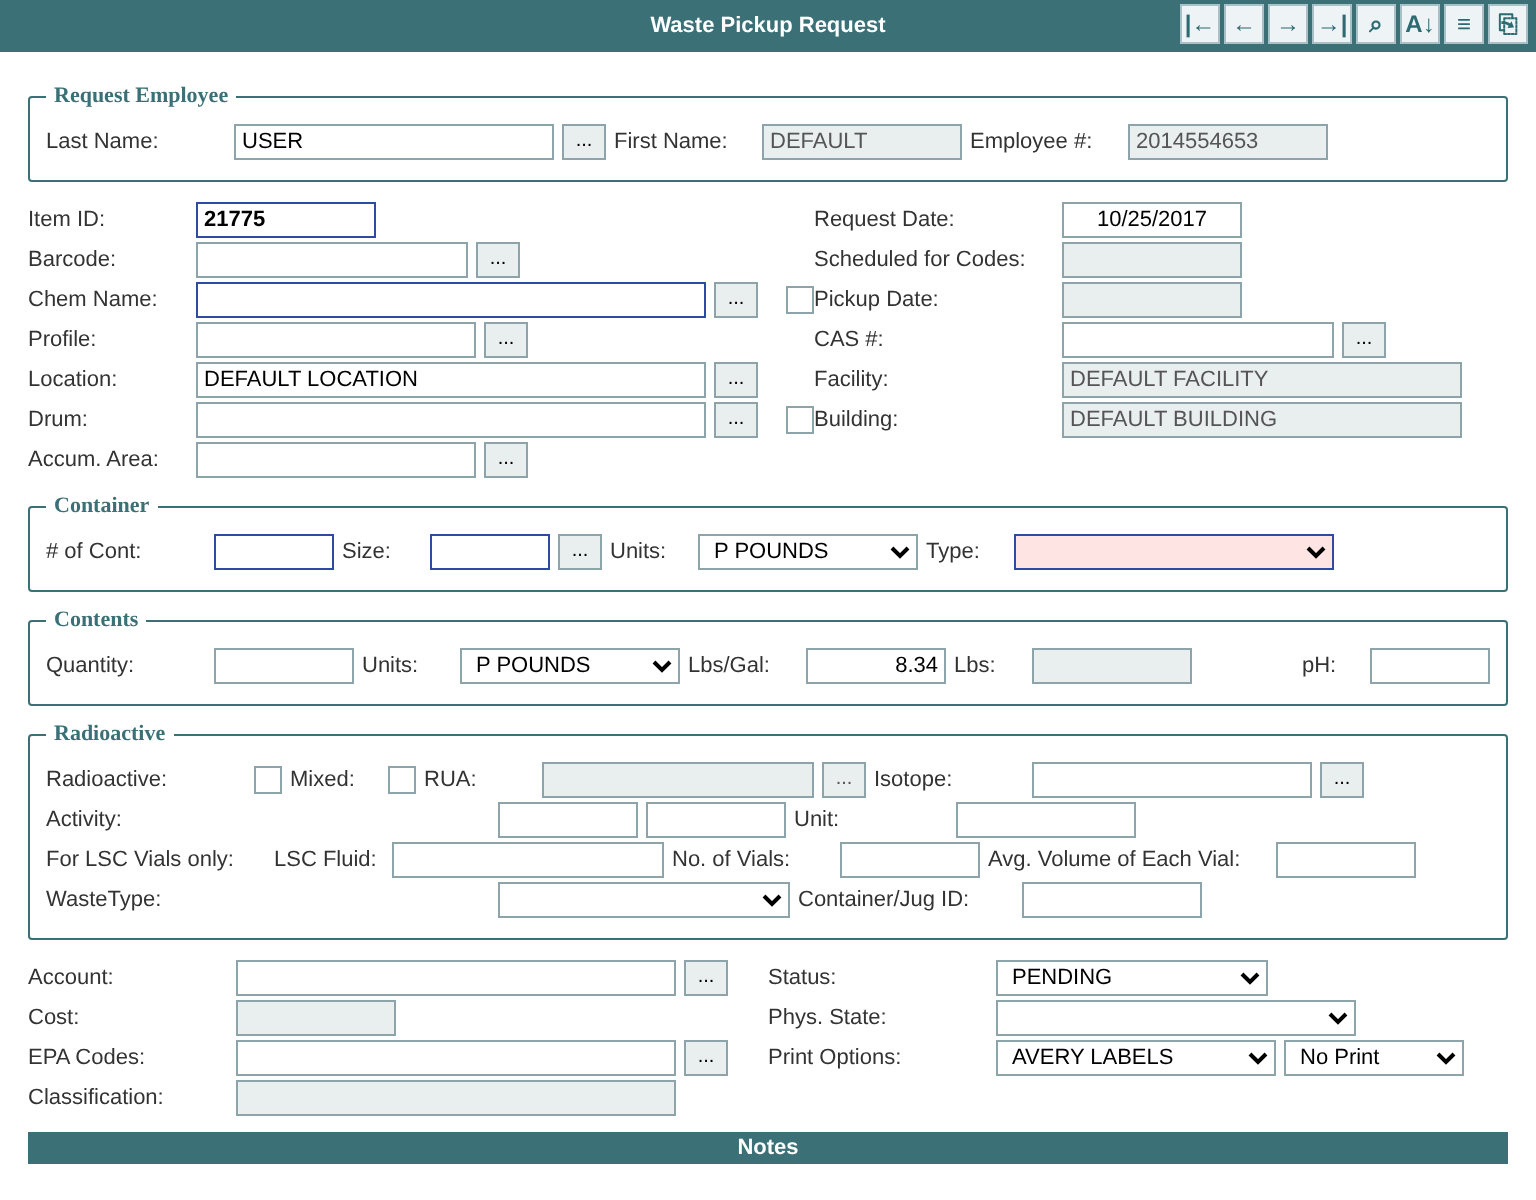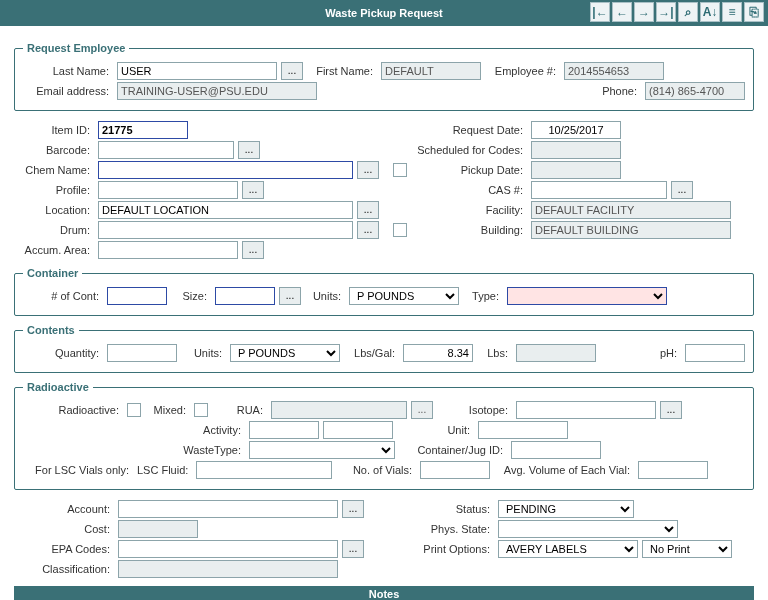--- a/index.html
+++ b/index.html
@@ -18,28 +18,28 @@
     font-size: 12px; cursor: pointer;
   }
   .page {
     padding: 10px 14px; background: #fff;
   }
   fieldset {
     border: 1px solid #3a7076; border-radius: 2px; margin: 6px 0 8px 0; padding: 6px 8px 8px 8px;
     position: relative;
   }
   legend {
-    color: #3a7076; font-weight: bold; padding: 0 4px; font-size: 11px;
+    color: #3a7076; font-weight: bold; padding: 0 4px; font-size: 11px; font-family: Liberation Serif, serif;
   }
   .row { display: flex; align-items: center; margin: 2px 0; gap: 4px; }
   .grid2 { display: flex; }
   .colL { flex: 1; }
   .colR { flex: 1; }
   label.lbl {
-    display: inline-block; text-align: right; color: #333; padding-right: 4px;
+    display: inline-block; color: #333; padding-right: 4px;
     white-space: nowrap;
   }
   .lbl-80 { width: 80px; }
   .lbl-90 { width: 90px; }
   .lbl-100 { width: 100px; }
   .lbl-110 { width: 110px; }
   .lbl-120 { width: 120px; }
   input[type=text], select {
     height: 18px; border: 1px solid #8ca4aa; background: #fff; padding: 1px 3px;
     font-size: 11px;
@@ -82,27 +82,20 @@
   <legend>Request Employee</legend>
   <div class="row">
     <label class="lbl lbl-90">Last Name:</label>
     <input type="text" class="req w160" value="USER" style="">
     <button class="btn-lookup">...</button>
     <label class="lbl" style="width:70px">First Name:</label>
     <input type="text" class="ro w100" readonly="" value="DEFAULT" style="">
     <label class="lbl" style="width:75px">Employee #:</label>
     <input type="text" class="ro w100" readonly="" value="2014554653" style="">
   </div>
-  <div class="row">
-    <label class="lbl lbl-90">Email address:</label>
-    <input type="text" class="ro w200" readonly="" value="TRAINING-USER@PSU.EDU" style="">
-    <div style="flex:1"></div>
-    <label class="lbl" style="width:50px">Phone:</label>
-    <input type="text" class="ro w100" readonly="" value="(814) 865-4700" style="">
-  </div>
 </fieldset>
 
 <div class="grid2">
   <div class="colL">
     <div class="row">
           <label class="lbl lbl-80">Item ID:</label>
       <input type="text" class="yel w90" style="border: 1px solid rgb(45, 74, 165);" value="21775">
         </div>
     <div class="row">
           <label class="lbl lbl-80">Barcode:</label>
@@ -213,34 +206,34 @@
     <button class="btn-lookup">...</button>
   </div>
   <div class="row">
     <label class="lbl" style="width:222px">Activity:</label>
     <input type="text" class="w70" style="">
     <input type="text" class="w70" style="">
     <label class="lbl" style="width:77px">Unit:</label>
     <input type="text" class="w90" style="">
   </div>
   <div class="row">
+    <label class="lbl lbl-110">For LSC Vials only:</label>
+    <label class="lbl" style="width:55px">LSC Fluid:</label>
+    <input type="text" class="w120" style="">
+    <label class="lbl" style="width:80px">No. of Vials:</label>
+    <input type="text" class="w70" style="">
+    <label class="lbl" style="width:140px">Avg. Volume of Each Vial:</label>
+    <input type="text" class="w70" style="">
+  </div>
+  <div class="row">
     <label class="lbl" style="width:222px">WasteType:</label>
     <select class="w146" style="width:146px"><option></option></select>
     <label class="lbl" style="width:108px">Container/Jug ID:</label>
     <input type="text" class="w90" style="">
   </div>
-  <div class="row">
-    <label class="lbl lbl-110">For LSC Vials only:</label>
-    <label class="lbl" style="width:55px">LSC Fluid:</label>
-    <input type="text" class="w120" style="">
-    <label class="lbl" style="width:80px">No. of Vials:</label>
-    <input type="text" class="w70" style="">
-    <label class="lbl" style="width:140px">Avg. Volume of Each Vial:</label>
-    <input type="text" class="w70" style="">
-  </div>
 </fieldset>
 
 <div class="grid2">
   <div class="colL">
     <div class="row">
           <label class="lbl lbl-100">Account:</label>
       <input type="text" class="w220" style="">
       <button class="btn-lookup">...</button>
         </div>
     <div class="row">

